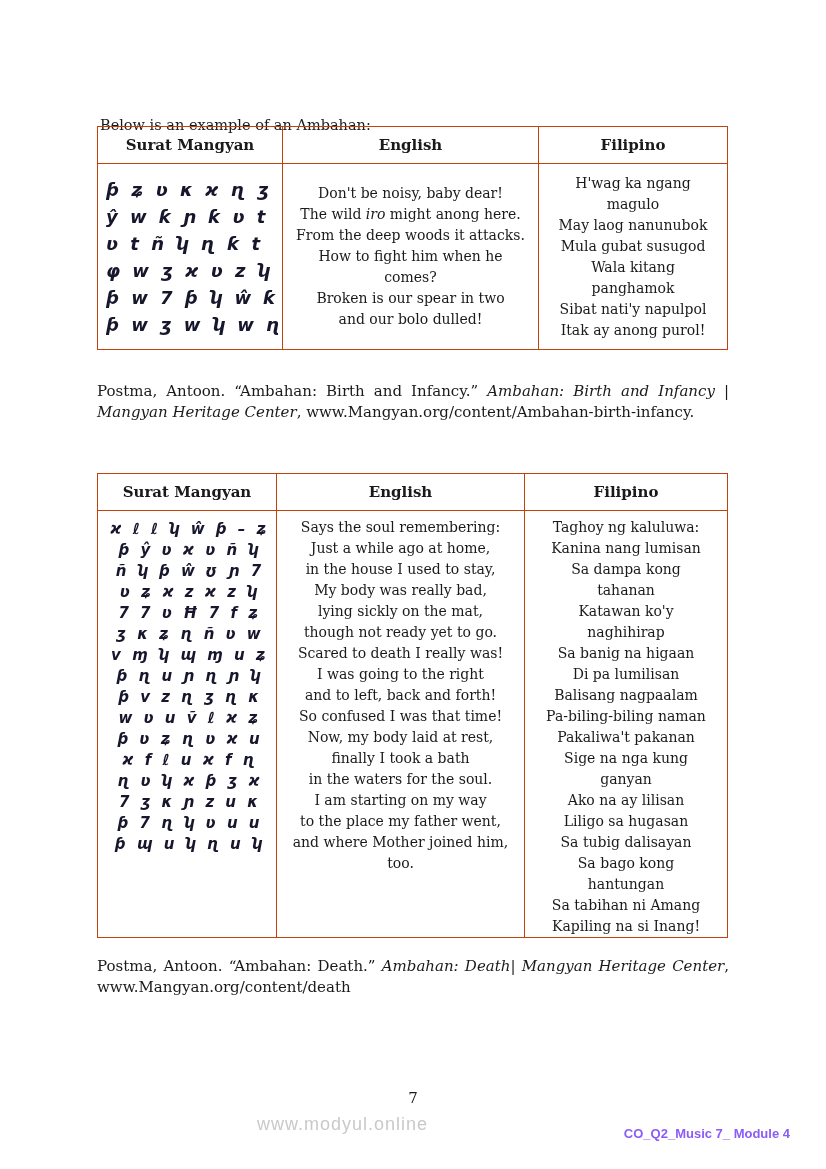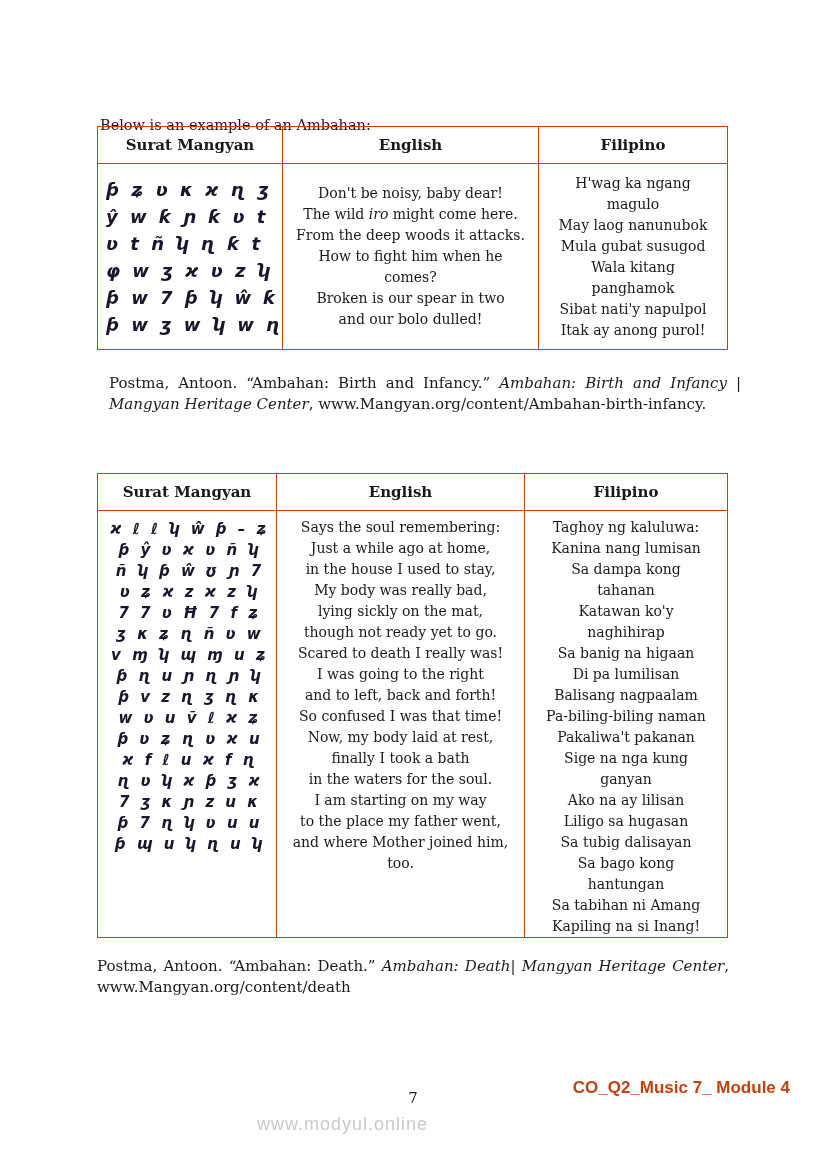--- a/index.html
+++ b/index.html
@@ -51,40 +51,40 @@
   }
   .t1 .script{font-size:18px;line-height:27px;letter-spacing:3px;text-align:left;padding:0 4px 0 8px;}
   .t2 .script{font-size:15px;line-height:21px;letter-spacing:3px;padding:8px 2px 0 8px;}
   .script .line{white-space:nowrap;overflow:hidden;}
 
   .citation{
     position:absolute;left:97px;width:632px;
     font-size:15px;line-height:21px;
     text-align:justify;
   }
-  .cit1{top:358px;margin-left:12px;}
+  .cit1{top:366px;}
   .cit2{top:941px;}
   .it{font-style:italic;}
 
   .page-number{
     position:absolute;top:1089px;left:0;width:826px;
     text-align:center;font-size:15px;
   }
   .watermark{
     position:absolute;top:1114px;left:0;width:685px;
     text-align:center;
     font-family:"Liberation Sans","DejaVu Sans",sans-serif;
     font-size:18px;letter-spacing:1px;
     color:#c9c9c9;
   }
   .module-code{
-    position:absolute;top:1078px;right:36px;
+    position:absolute;top:1126px;right:36px;
     font-family:"Liberation Sans","DejaVu Sans",sans-serif;
-    font-weight:bold;font-size:17px;
-    color:#c2410c;
+    font-weight:bold;font-size:13px;
+    color:#8b5cf6;
   }
 </style>
 </head>
 <body>
 
 <div class="page">
 
   <p class="intro intro1">Below is an example of an Ambahan:</p>
 
   <table class="amb t1">
@@ -106,21 +106,21 @@
               <div class="line">ŷ w ƙ ɲ ƙ ʋ t</div>
               <div class="line">ʋ t ñ ʮ ɳ ƙ t</div>
               <div class="line">φ w ʒ ϰ ʋ z ʮ</div>
               <div class="line">ƥ w 7 ƥ ʮ ŵ ƙ</div>
               <div class="line">ƥ w ʒ w ʮ w ɳ</div>
             </div>
       </td>
       <td>
         <div class="cell">
               <div class="line">Don't be noisy, baby dear!</div>
-              <div class="line"><span>The wild </span><span class="it">iro</span><span> might come here.</span></div>
+              <div class="line"><span>The wild </span><span class="it">iro</span><span> might anong here.</span></div>
               <div class="line">From the deep woods it attacks.</div>
               <div class="line">How to fight him when he</div>
               <div class="line">comes?</div>
               <div class="line">Broken is our spear in two</div>
               <div class="line">and our bolo dulled!</div>
             </div>
       </td>
       <td>
         <div class="cell">
               <div class="line">H'wag ka ngang</div>

